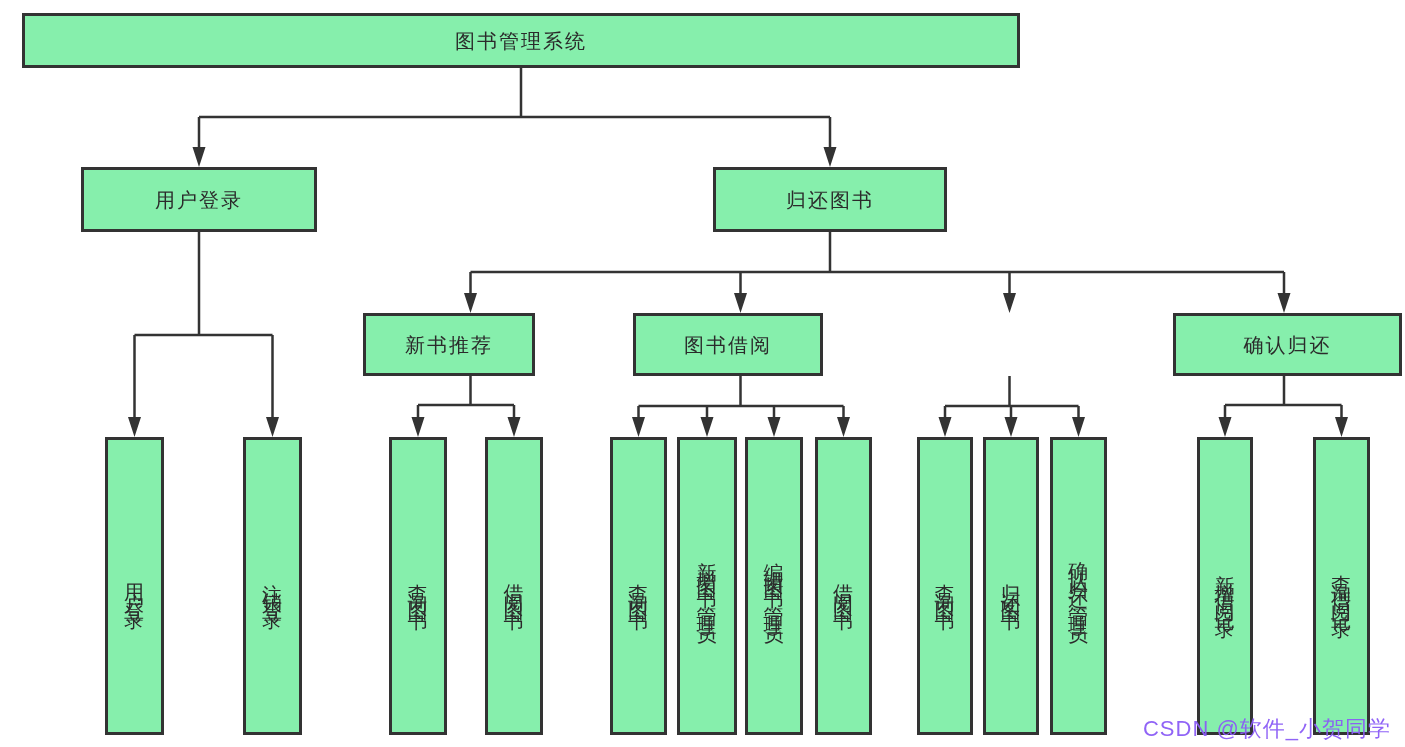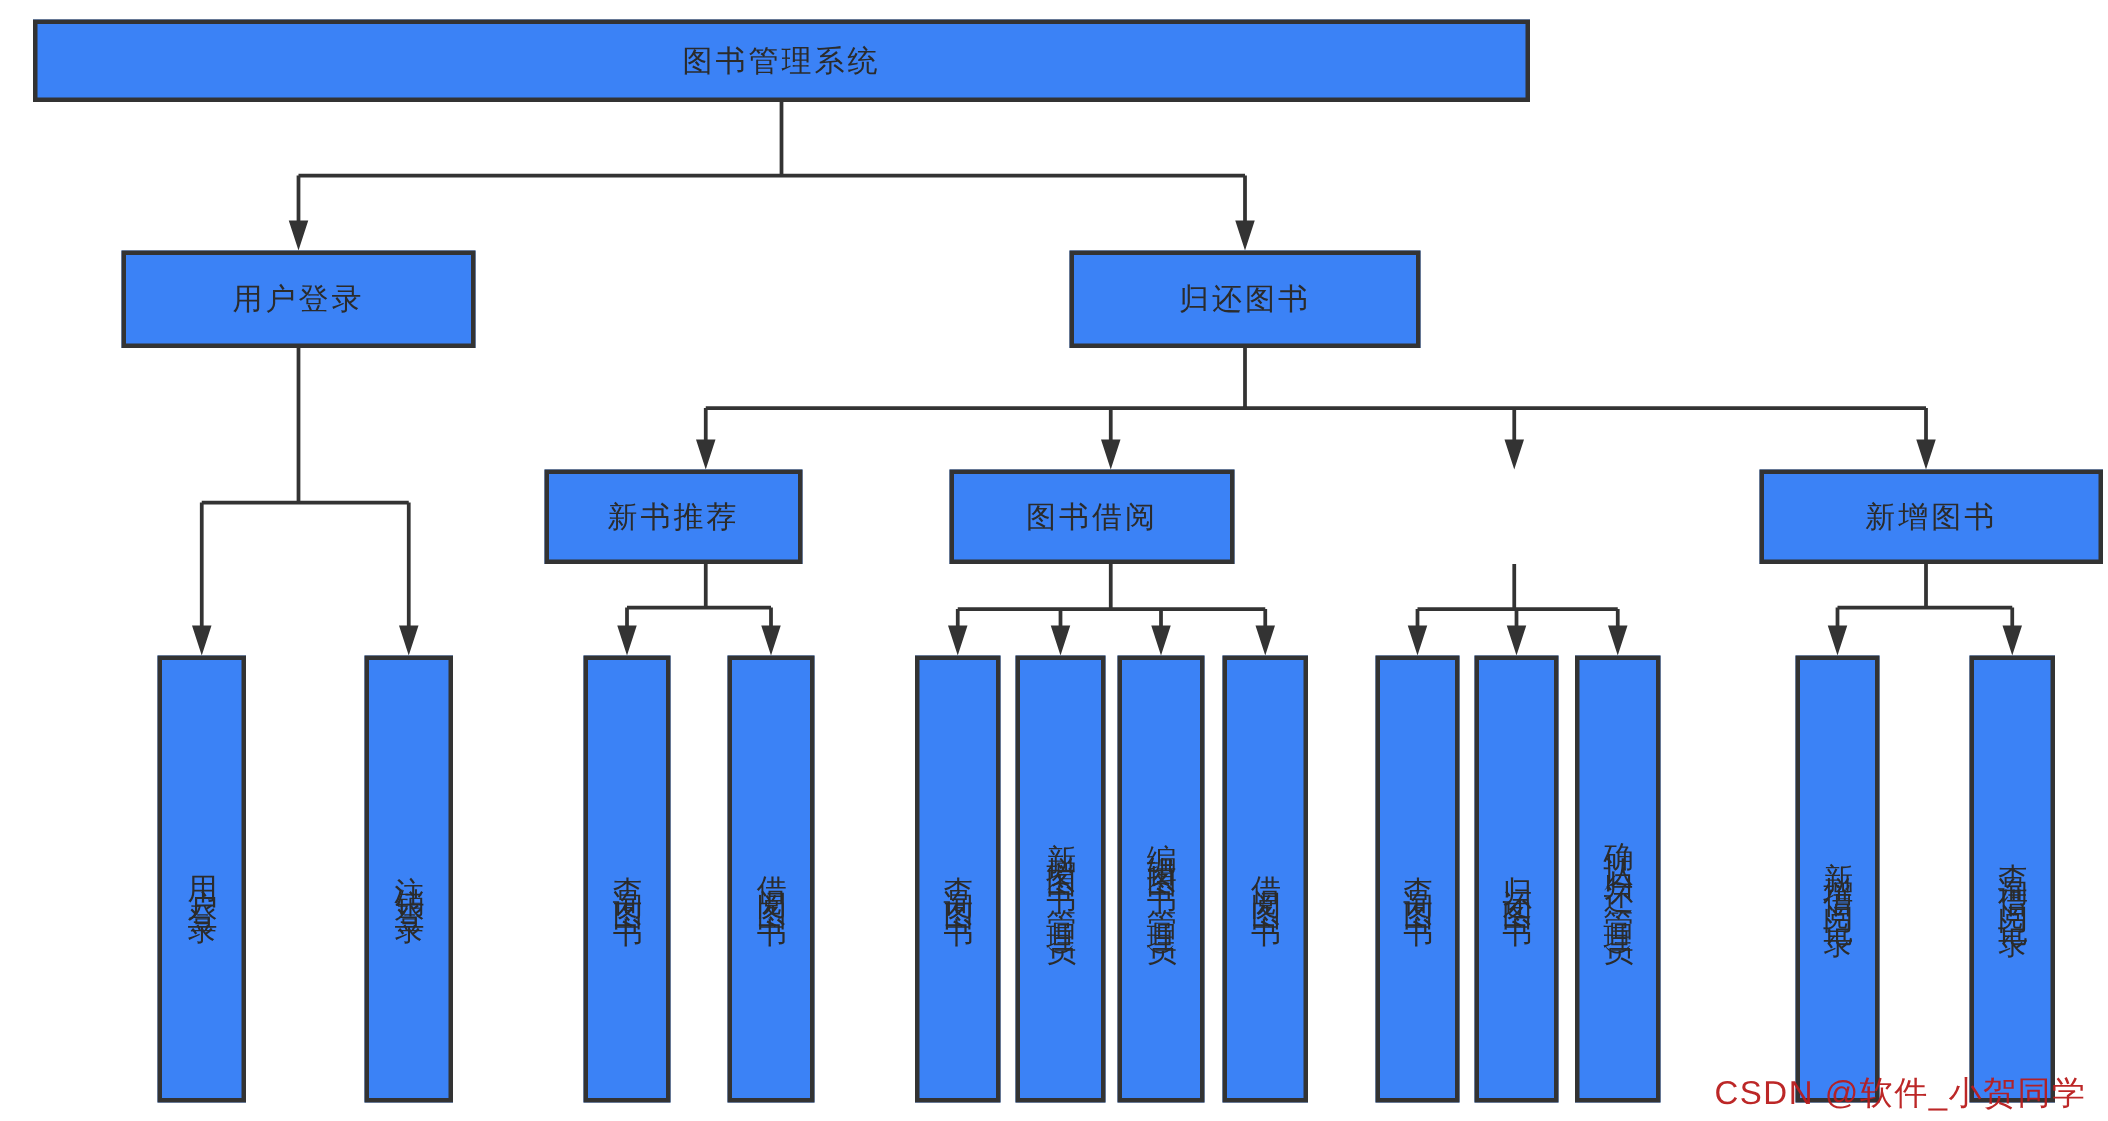--- a/index.html
+++ b/index.html
@@ -7,41 +7,41 @@
     position:relative;
     width:1405px;height:747px;
     background:#ffffff;
     font-family:"Liberation Sans","DejaVu Sans",sans-serif;
     overflow:hidden;
   }
   svg.wires{position:absolute;left:0;top:0;width:1405px;height:747px;z-index:1;}
   .node{
     position:absolute;
     box-sizing:border-box;
-    background:#3b82f6;
+    background:#86efac;
     border:3px solid #333333;
     color:#2b2b2b;
     display:flex;align-items:center;justify-content:center;
     font-size:20px;
     letter-spacing:2px;
     z-index:2;
     text-align:center;
     line-height:1.2;
   }
   .node.v{
     writing-mode:vertical-rl;
     letter-spacing:9px;
     font-size:20px;
     padding:6px 0;
   }
   .watermark{
     position:absolute;
     right:14px;top:714px;
     font-size:22px;
-    color:#b91c1c;
+    color:#8b5cf6;
     letter-spacing:1px;
     z-index:5;
     opacity:0.95;
     white-space:nowrap;
   }
 </style>
 </head>
 <body>
 
 <div class="canvas">
@@ -75,21 +75,21 @@
              M1335 417 L1348 417 L1341.5 437 Z"></path>
   </svg>
 
   <div class="node" style="left:22px;top:13px;width:998px;height:55px">图书管理系统</div>
 
   <div class="node" style="left:81px;top:167px;width:236px;height:65px">用户登录</div>
   <div class="node" style="left:713px;top:167px;width:234px;height:65px">归还图书</div>
 
   <div class="node" style="left:363px;top:313px;width:172px;height:63px">新书推荐</div>
   <div class="node" style="left:633px;top:313px;width:190px;height:63px">图书借阅</div>
-  <div class="node" style="left:1173px;top:313px;width:229px;height:63px">新增图书</div>
+  <div class="node" style="left:1173px;top:313px;width:229px;height:63px">确认归还</div>
 
   <div class="node v" style="left:105px;top:437px;width:59px;height:298px">用户登录</div>
   <div class="node v" style="left:243px;top:437px;width:59px;height:298px">注销登录</div>
 
   <div class="node v" style="left:389px;top:437px;width:58px;height:298px">查询图书</div>
   <div class="node v" style="left:485px;top:437px;width:58px;height:298px">借阅图书</div>
 
   <div class="node v" style="left:610px;top:437px;width:57px;height:298px">查询图书</div>
   <div class="node v" style="left:677px;top:437px;width:60px;height:298px">新增图书（管理员）</div>
   <div class="node v" style="left:745px;top:437px;width:58px;height:298px">编辑图书（管理员）</div>

